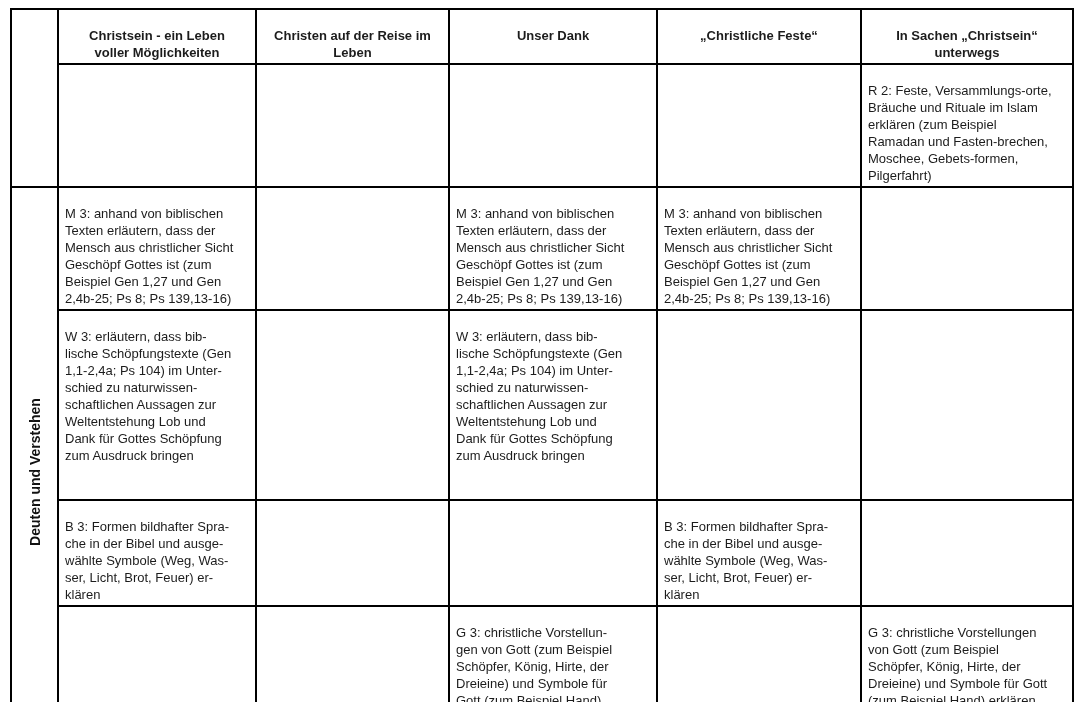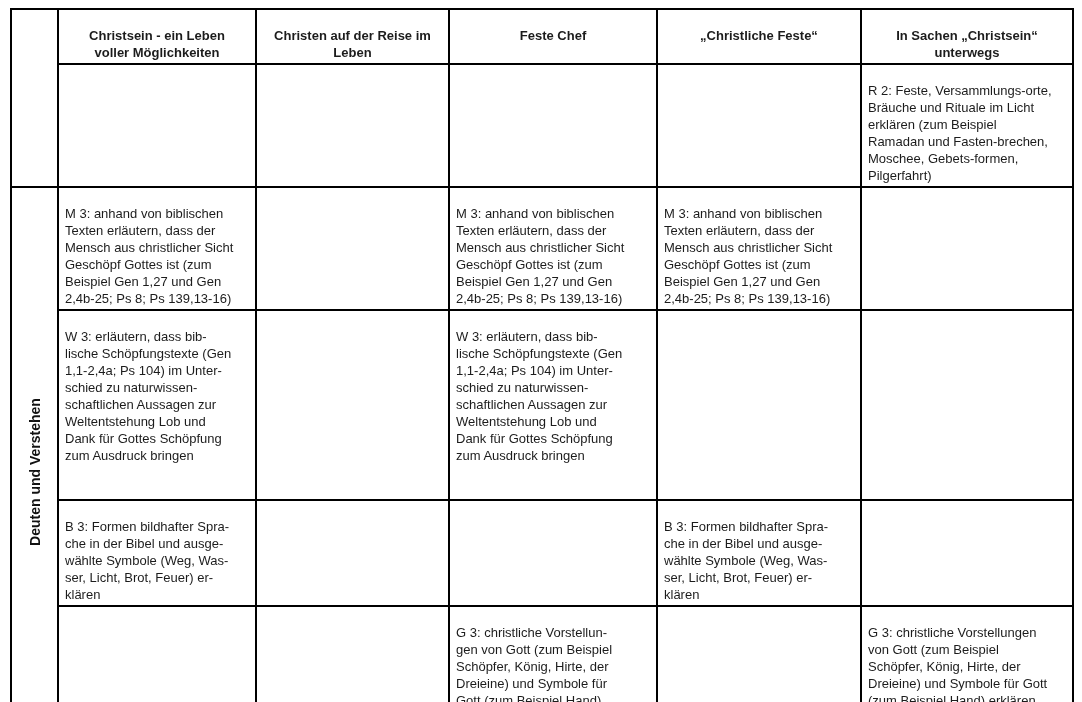--- a/index.html
+++ b/index.html
@@ -72,33 +72,33 @@
       <col style="width:212px">
     </colgroup>
     <tbody>
 
       <tr style="height:54px">
         <td class="label-col" rowspan="2"></td>
         <td class="header-cell">Christsein - ein Leben
 voller Möglichkeiten</td>
         <td class="header-cell">Christen auf der Reise im
 Leben</td>
-        <td class="header-cell">Feste Chef</td>
+        <td class="header-cell">Unser Dank</td>
         <td class="header-cell">„Christliche Feste“</td>
         <td class="header-cell">In Sachen „Christsein“
 unterwegs</td>
       </tr>
 
       <tr style="height:116px">
         <td></td>
         <td></td>
         <td></td>
         <td></td>
         <td>R 2: Feste, Versammlungs-orte,
-Bräuche und Rituale im Licht
+Bräuche und Rituale im Islam
 erklären (zum Beispiel
 Ramadan und Fasten-brechen,
 Moschee, Gebets-formen,
 Pilgerfahrt)</td>
       </tr>
 
       <tr style="height:119px">
         <td class="label-col" rowspan="4">
           <div class="vlabel">Deuten und Verstehen</div>
         </td>

